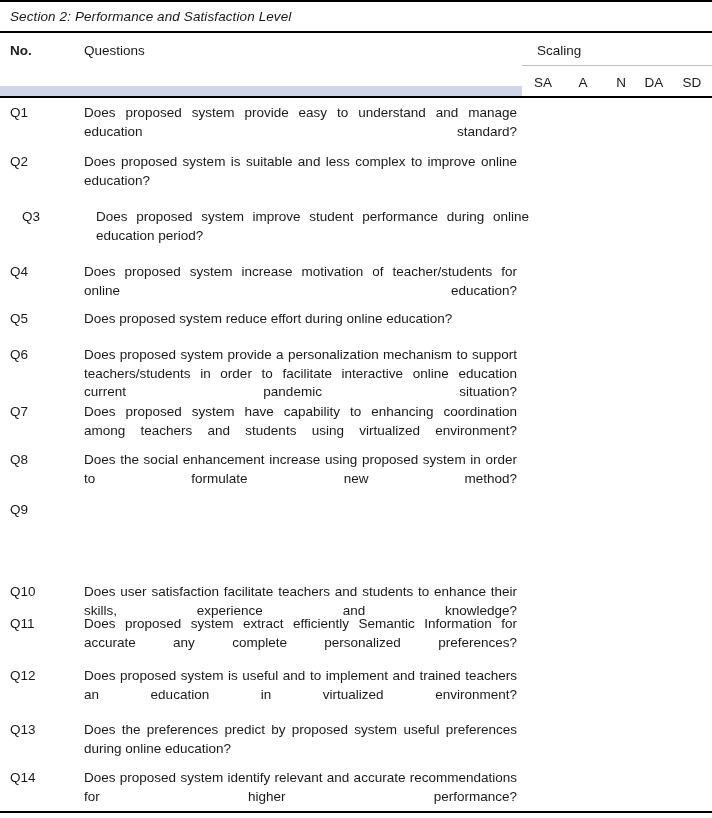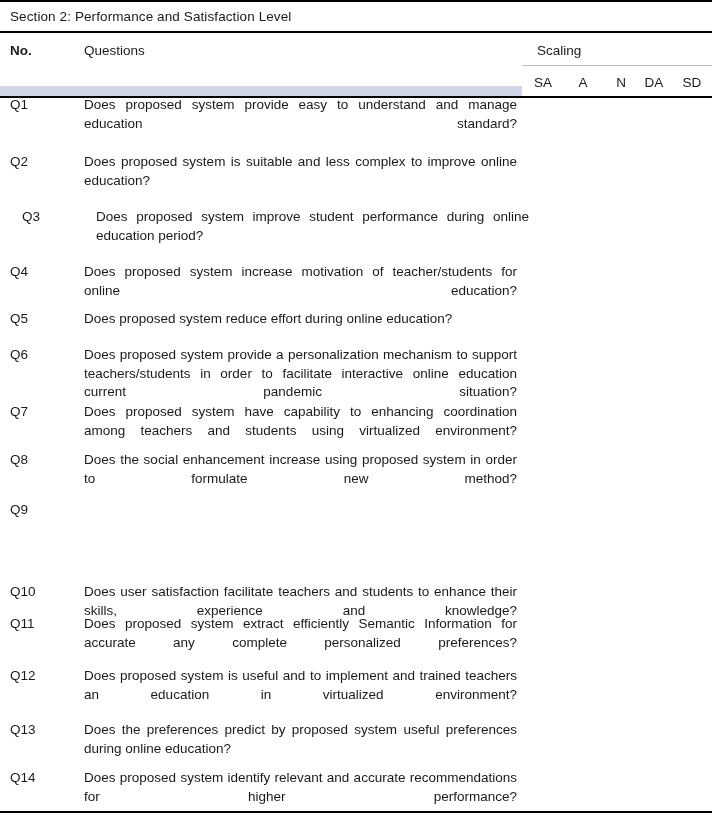--- a/index.html
+++ b/index.html
@@ -55,20 +55,21 @@
 
   
   .section-title {
     position: absolute;
     left: 10px;
     top: 7px;
     font-size: 13.5px;
     line-height: 20px;
     letter-spacing: 0.1px;
     white-space: nowrap;
+    font-style: italic;
   }
 
   
   .col-no {
     position: absolute;
     left: 10px;
     top: 41px;
     font-size: 13.5px;
     line-height: 19px;
     font-weight: bold;
@@ -169,21 +170,21 @@
     <span class="sh-2">N</span>
     <span class="sh-3">DA</span>
     <span class="sh-4">SD</span>
   </div>
 
   <div class="accent-bar"></div>
 
   <div class="rule rule-head"></div>
 
   <div id="rows">
-      <div class="qrow" style="position: absolute; left: 0px; top: 0; width: 565px;">
+      <div class="qrow" style="position: absolute; left: 0px; top: 8px; width: 565px;">
         <div class="qno">Q1</div>
         <div class="qtext last-justify">Does proposed system provide easy to understand and manage education standard?</div>
       </div>
       <div class="qrow" style="position: absolute; left: 0px; top: 57px; width: 712px;">
         <div class="qno">Q2</div>
         <div class="qtext">Does proposed system is suitable and less complex to improve online education?</div>
       </div>
       <div class="qrow" style="position: absolute; left: 12px; top: 112px; width: 584px;">
         <div class="qno">Q3</div>
         <div class="qtext">Does proposed system improve student performance during online education period?</div>

